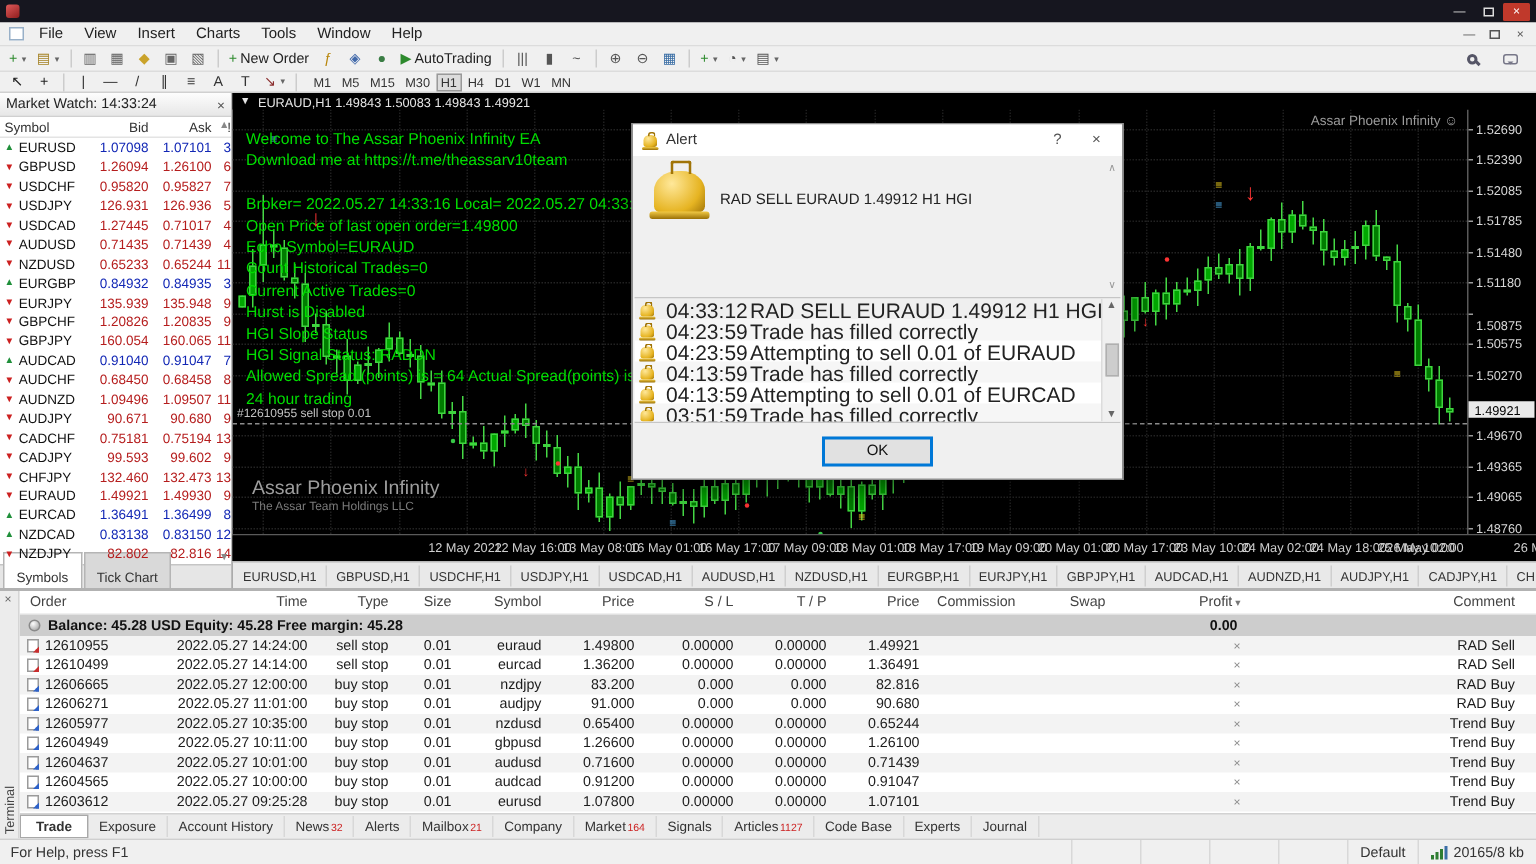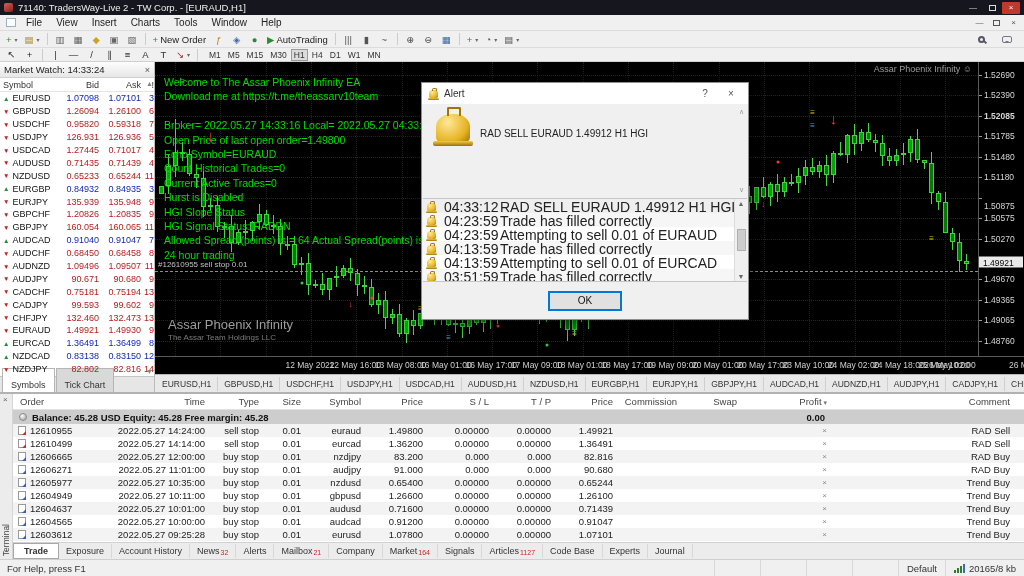--- a/index.html
+++ b/index.html
@@ -141,21 +141,20 @@
 .alert-okrow{flex:1;display:flex;align-items:center;justify-content:center}
 .ok-btn{width:74px;height:20px;background:#e1e1e1;border:2px solid #0078d7;font-size:10px;color:#111;display:flex;align-items:center;justify-content:center}
 </style>
 </head>
 <body>
 
 <div id="app">
 
   <div class="titlebar">
     <span class="mt-logo"></span>
-    <span>71140: TradersWay-Live 2 - TW Corp. - [EURAUD,H1]</span>
     <span class="controls">
       <span class="tbtn">—</span>
       <span class="tbtn">
           <span class="glyphbox"></span>
         </span>
       <span class="tbtn close">×</span>
     </span>
   </div>
 
   <div class="menubar">
@@ -345,21 +344,21 @@
           <span class="num">1.26094</span>
           <span class="num">1.26100</span>
           <span class="num">6</span>
         </div>
         <div class="mw-row dn">
           <span class="sym">
             <span class="arr">▼</span>
             <span>USDCHF</span>
           </span>
           <span class="num">0.95820</span>
-          <span class="num">0.59318</span>
+          <span class="num">0.95827</span>
           <span class="num">7</span>
         </div>
         <div class="mw-row dn">
           <span class="sym">
             <span class="arr">▼</span>
             <span>USDJPY</span>
           </span>
           <span class="num">126.931</span>
           <span class="num">126.936</span>
           <span class="num">5</span>
@@ -528,20 +527,24 @@
         </div>
         <span class="mw-scrolldn">▼</span>
       </div>
     <div class="mw-tabs" id="mw-tabs">
         <span class="mw-tab active">Symbols</span>
         <span class="mw-tab">Tick Chart</span>
       </div>
   </div>
 
   <div class="chart">
+    <div class="chart-titlebar">
+      <span style="font-size:7px">▼</span>
+      <span>EURAUD,H1  1.49843 1.50083 1.49843 1.49921</span>
+    </div>
     <div class="plot" id="plot">
       <div class="ovl" id="ovl">
           <div>Welcome to The Assar Phoenix Infinity EA</div>
           <div>Download me at https://t.me/theassarv10team</div>
           <div></div>
           <div>Broker= 2022.05.27 14:33:16  Local= 2022.05.27 04:33:15</div>
           <div>Open Price of last open order=1.49800</div>
           <div>Echo Symbol=EURAUD</div>
           <div>Count Historical Trades=0</div>
           <div>Current Active Trades=0</div>
@@ -554,21 +557,21 @@
       <div class="wm">
         <div class="t1">Assar Phoenix Infinity</div>
         <div class="t2">The Assar Team Holdings LLC</div>
       </div>
       <div class="corner">Assar Phoenix Infinity ☺</div>
       <div class="paxis" id="paxis">
           <span class="ptick" style="top: 12.9952px;">1.52690</span>
           <span class="ptickline" style="top: 12.9952px;"></span>
           <span class="ptick" style="top: 33.3003px;">1.52390</span>
           <span class="ptickline" style="top: 33.3003px;"></span>
-          <span class="ptick" style="top: 53.9438px; font-weight: bold;">1.52085</span>
+          <span class="ptick" style="top: 53.9438px;">1.52085</span>
           <span class="ptickline" style="top: 53.9438px;"></span>
           <span class="ptick" style="top: 74.2488px;">1.51785</span>
           <span class="ptickline" style="top: 74.2488px;"></span>
           <span class="ptick" style="top: 94.8923px;">1.51480</span>
           <span class="ptickline" style="top: 94.8923px;"></span>
           <span class="ptick" style="top: 115.197px;">1.51180</span>
           <span class="ptickline" style="top: 115.197px;"></span>
           <span class="ptick" style="top: 144px;">1.50875</span>
           <span class="ptickline" style="top: 135.841px;"></span>
           <span class="ptick" style="top: 156.146px;">1.50575</span>

